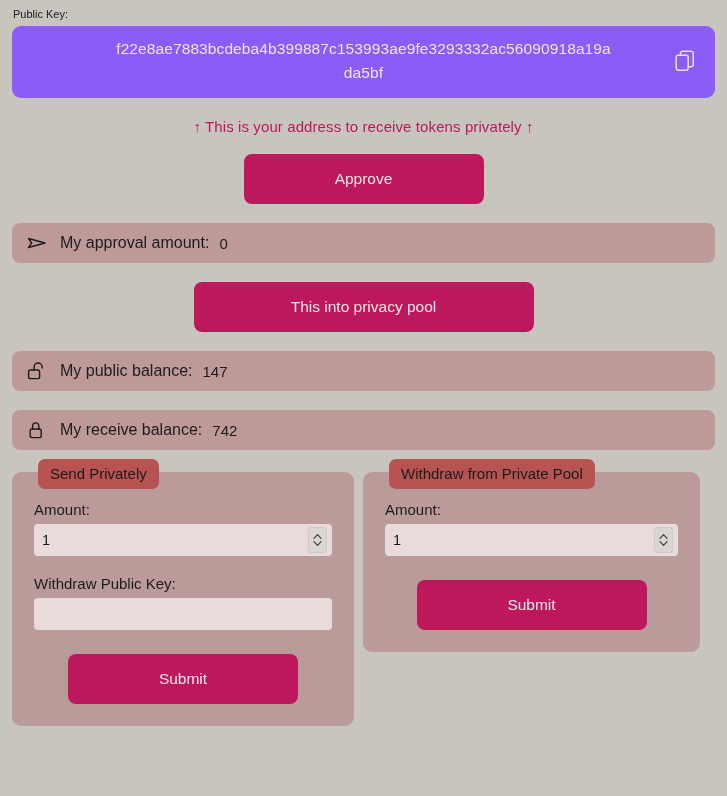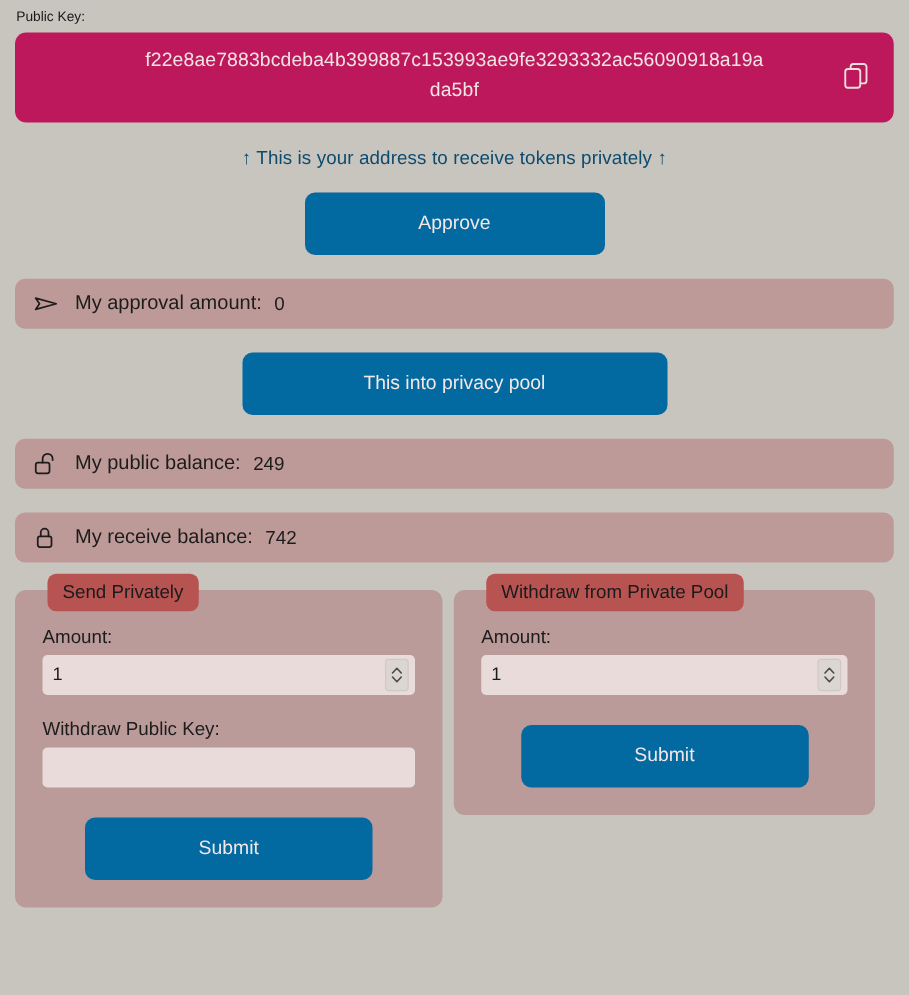--- a/index.html
+++ b/index.html
@@ -28,21 +28,21 @@
   
   .pk-label {
     font-size: 11px;
     line-height: 1;
     padding: 9px 0 6px 1px;
     color: #1a1a1a;
   }
 
   .pk-box {
     position: relative;
-    background: #be185d;
+    background: #8b5cf6;
     border-radius: 9px;
     min-height: 72px;
     display: flex;
     align-items: center;
     justify-content: center;
     padding: 10px 46px 12px 46px;
     box-sizing: border-box;
   }
   .pk-text {
     color: #f2e3e3;
@@ -61,29 +61,29 @@
     width: 22px;
     height: 24px;
     cursor: pointer;
     display: block;
   }
 
   
   .hint {
     text-align: center;
     font-size: 15px;
-    color: #0c4a6e;
+    color: #be185d;
     padding: 20px 0 0 0;
     letter-spacing: 0.1px;
   }
 
   
   .btn-wrap { display: flex; justify-content: center; }
   .btn {
-    background: #0369a1;
+    background: #be185d;
     color: #f4e7e7;
     border: none;
     border-radius: 8px;
     font-family: "Liberation Sans", sans-serif;
     font-size: 15.5px;
     cursor: pointer;
     text-align: center;
     line-height: 1;
   }
   .btn-approve {
@@ -246,21 +246,21 @@
   </div>
 
   <div class="info-row">
     <span class="info-icon">
       <svg width="22" height="22" viewBox="0 0 22 22" fill="none" xmlns="http://www.w3.org/2000/svg">
         <rect x="2.6" y="10" width="11" height="8.6" rx="1.8" stroke="#1c1c1c" stroke-width="1.4" fill="none"></rect>
         <path d="M8.1 10 V7 A4 4 0 0 1 16.1 7 V8" stroke="#1c1c1c" stroke-width="1.4" fill="none" stroke-linecap="round"></path>
       </svg>
     </span>
     <span class="info-label">My public balance:</span>
-    <span class="info-value">249</span>
+    <span class="info-value">147</span>
   </div>
 
   <div class="info-row">
     <span class="info-icon">
       <svg width="22" height="22" viewBox="0 0 22 22" fill="none" xmlns="http://www.w3.org/2000/svg">
         <rect x="4.2" y="10" width="11" height="8.6" rx="1.8" stroke="#1c1c1c" stroke-width="1.4" fill="none"></rect>
         <path d="M6.6 10 V7 A3.1 3.1 0 0 1 12.8 7 V10" stroke="#1c1c1c" stroke-width="1.4" fill="none" stroke-linecap="round"></path>
       </svg>
     </span>
     <span class="info-label">My receive balance:</span>

